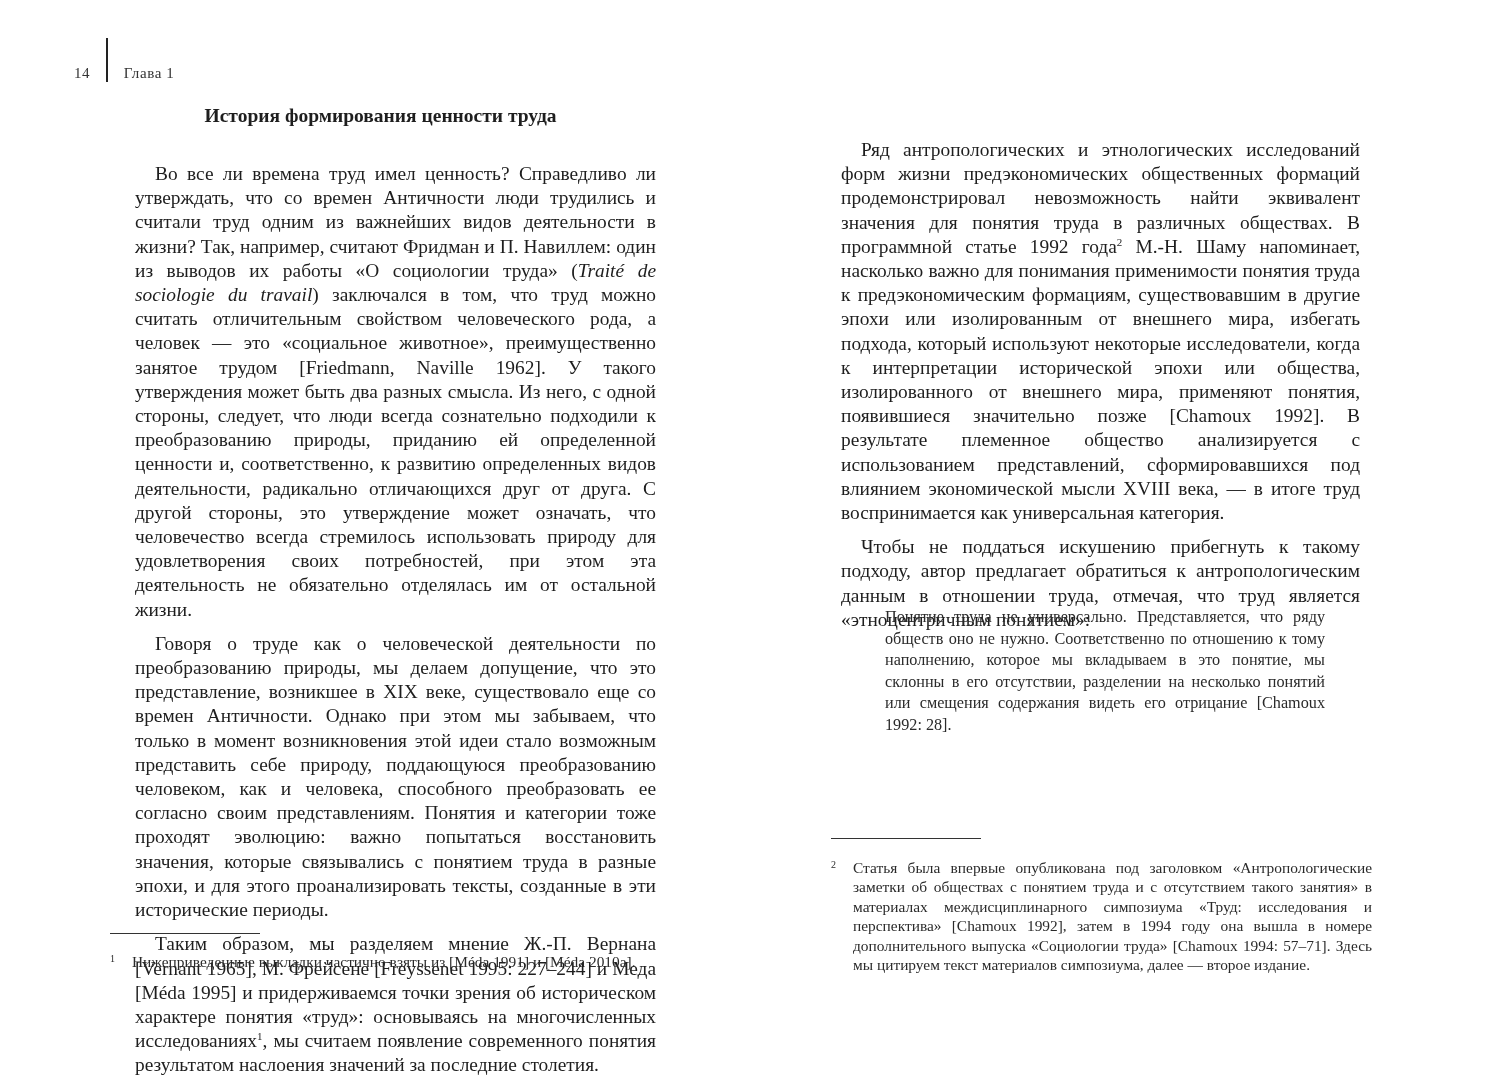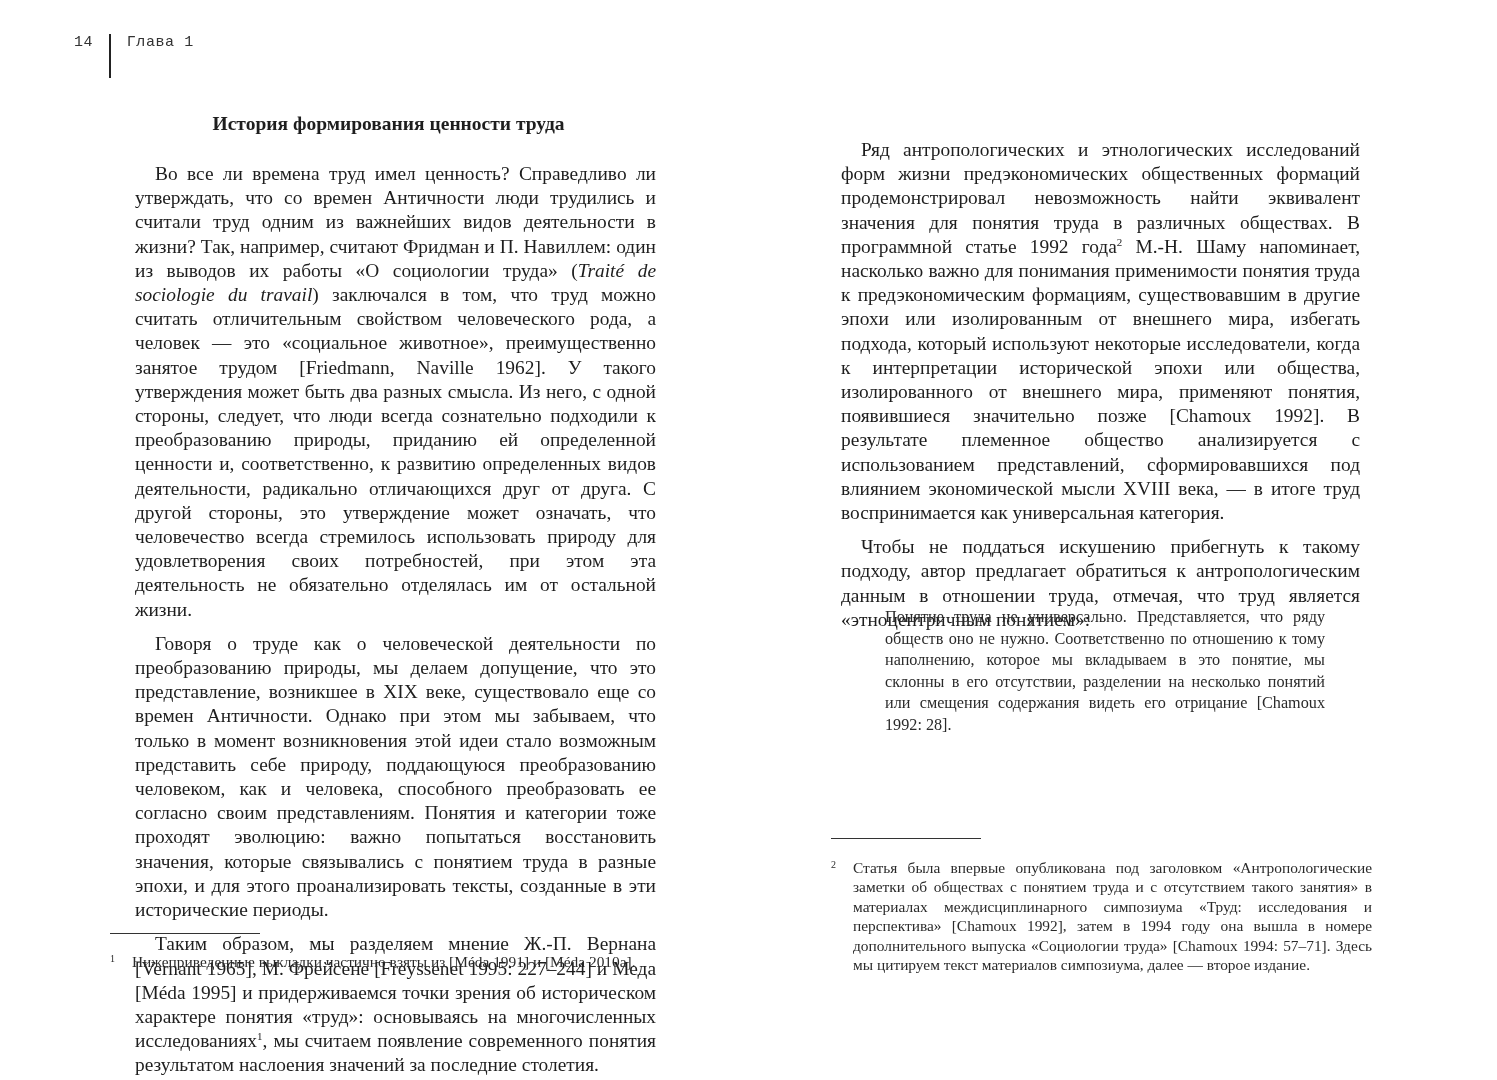--- a/index.html
+++ b/index.html
@@ -22,22 +22,22 @@
     }
     .page-left { left: 0; width: 748px; }
     .page-right { left: 748px; width: 749px; }
 
     
     .running-header {
       position: absolute;
       top: 34px;
       height: 48px;
       display: flex;
-      align-items: flex-start;
-      font-family: Liberation Mono, monospace;
+      align-items: flex-end;
+      font-family: Liberation Serif, serif;
       font-size: 15px;
       color: #333;
       letter-spacing: 0.6px;
     }
     .page-left .running-header { left: 74px; }
     .page-right .running-header { right: 88px; }
     .folio { font-size: 15px; }
     .header-rule {
       width: 1.5px;
       height: 44px;
@@ -52,21 +52,21 @@
       text-align: justify;
       hyphens: manual;
     }
     .page-left .text-block { left: 125px; width: 541px; }
     .page-right .text-block { left: 83px; width: 539px; }
 
     .section-heading {
       font-weight: bold;
       font-size: 19.5px;
       text-align: center;
-      margin: 8px;
+      margin: 0;
       position: absolute;
       left: 110px;
       width: 541px;
       top: 105px;
     }
     .subsection-heading {
       font-style: italic;
       font-size: 19.5px;
       text-align: center;
       position: absolute;

